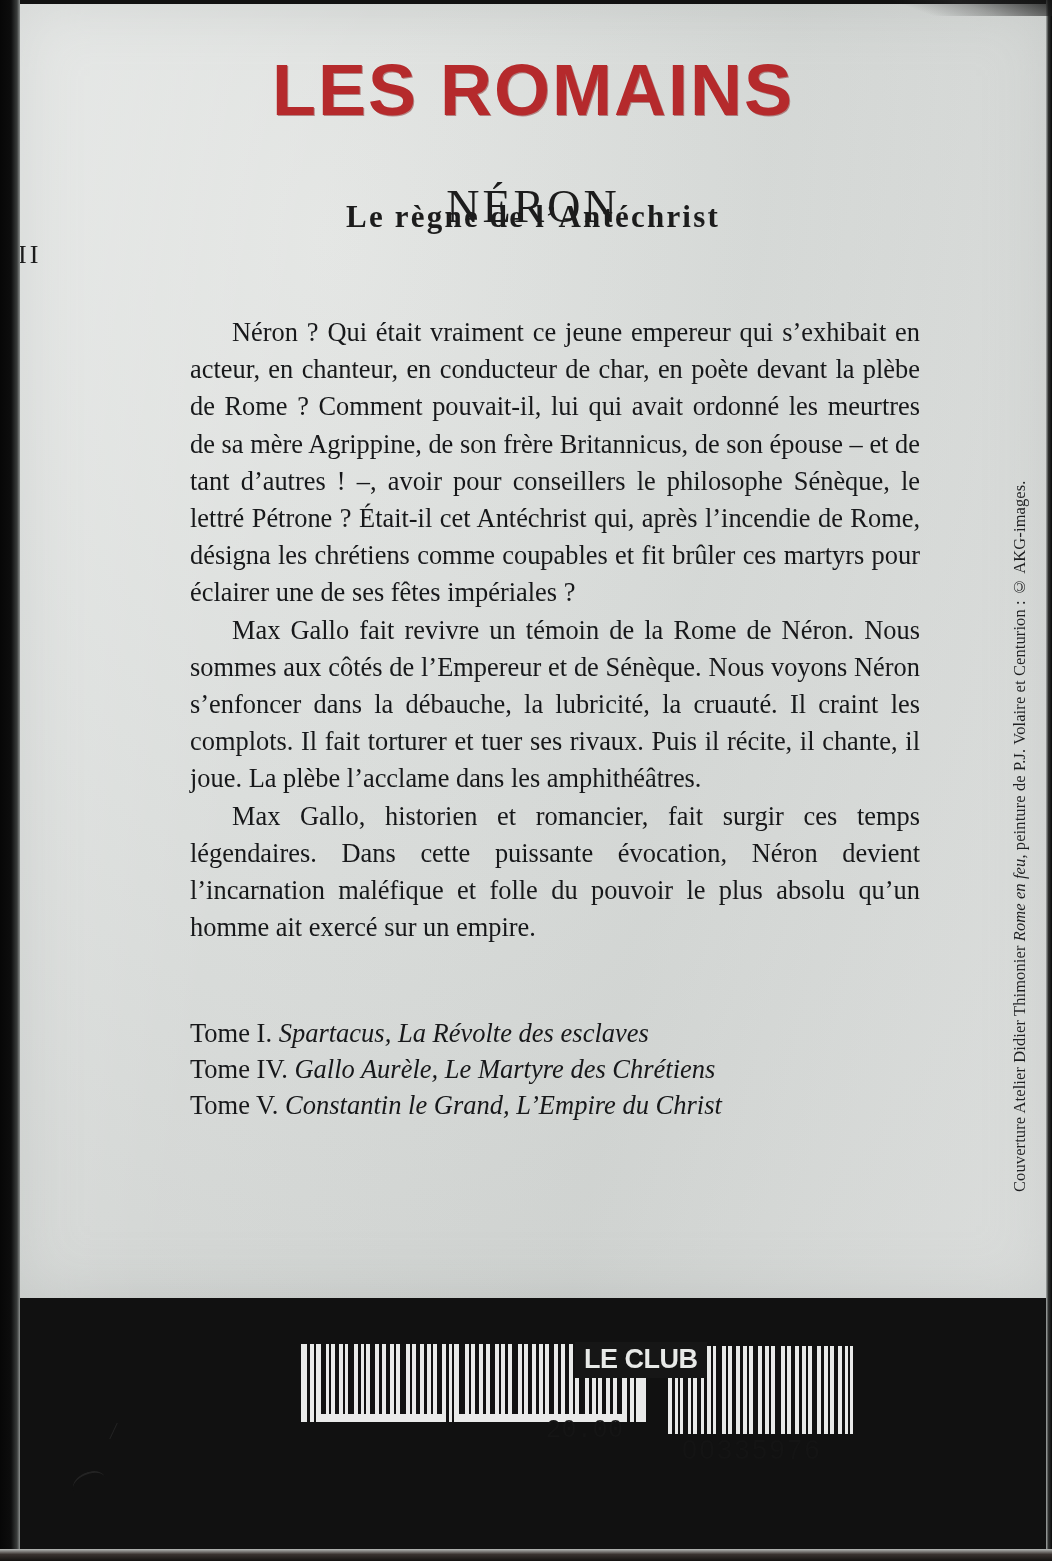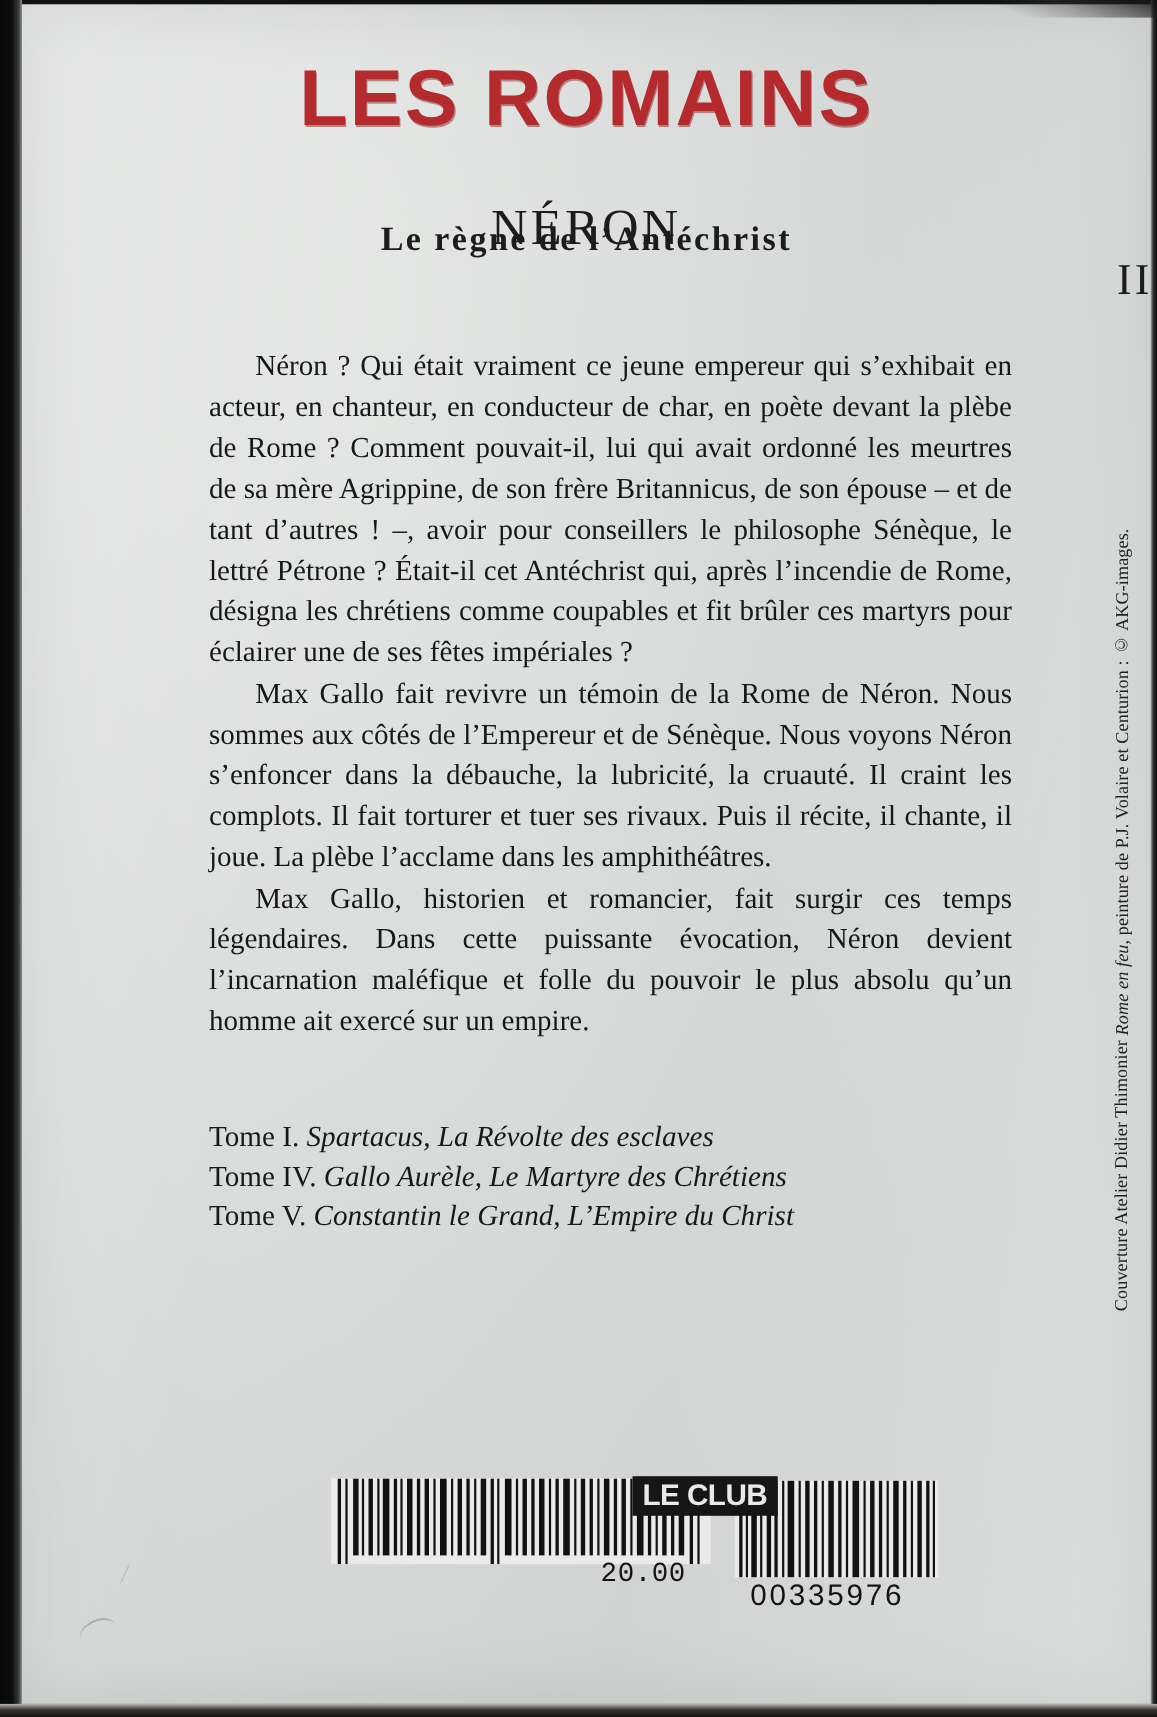--- a/index.html
+++ b/index.html
@@ -14,21 +14,21 @@
     overflow: hidden;
     background: #111;
     font-family: "Liberation Serif", serif;
   }
   
   #cover {
     position: absolute;
     left: 18px;
     top: 4px;
     width: 1030px;
-    height: 1545px;
+    height: 1294px;
     background:
       radial-gradient(ellipse at 30% 18%, #e3e5e3 0%, #d9dcda 38%, #d2d5d3 68%, #cfd2d0 100%);
     box-shadow: inset 0 0 60px rgba(150,155,152,0.35);
   }
   
   #cover::before {
     content: "";
     position: absolute;
     inset: 0;
     background:
@@ -104,23 +104,23 @@
     top: 195px;
     text-align: center;
     font-size: 31px;
     font-weight: bold;
     letter-spacing: 2.2px;
     color: #1c1c1c;
   }
   .volume-number {
     position: absolute;
     left: 0; right: 0;
-    top: 226px;
-    text-align: right;
-    font-size: 40px;
+    top: 236px;
+    text-align: left;
+    font-size: 26px;
     letter-spacing: 3px;
     color: #1c1c1c;
   }
 
   
   .blurb {
     position: absolute;
     left: 172px;
     top: 310px;
     width: 730px;

